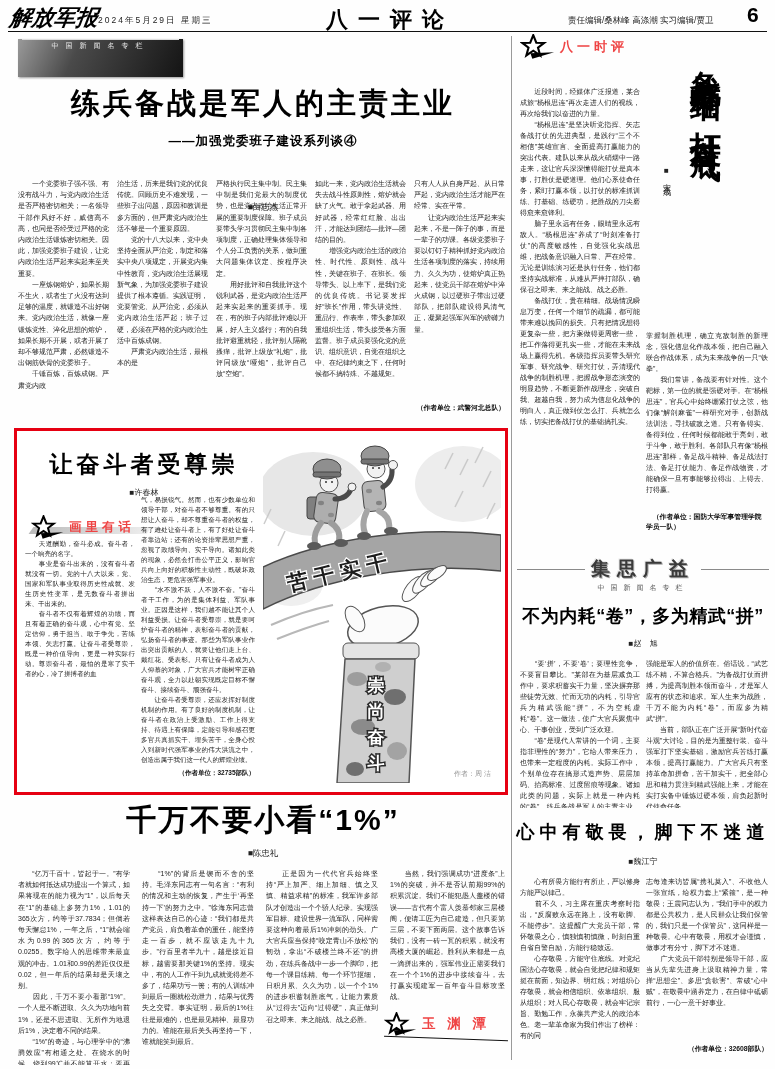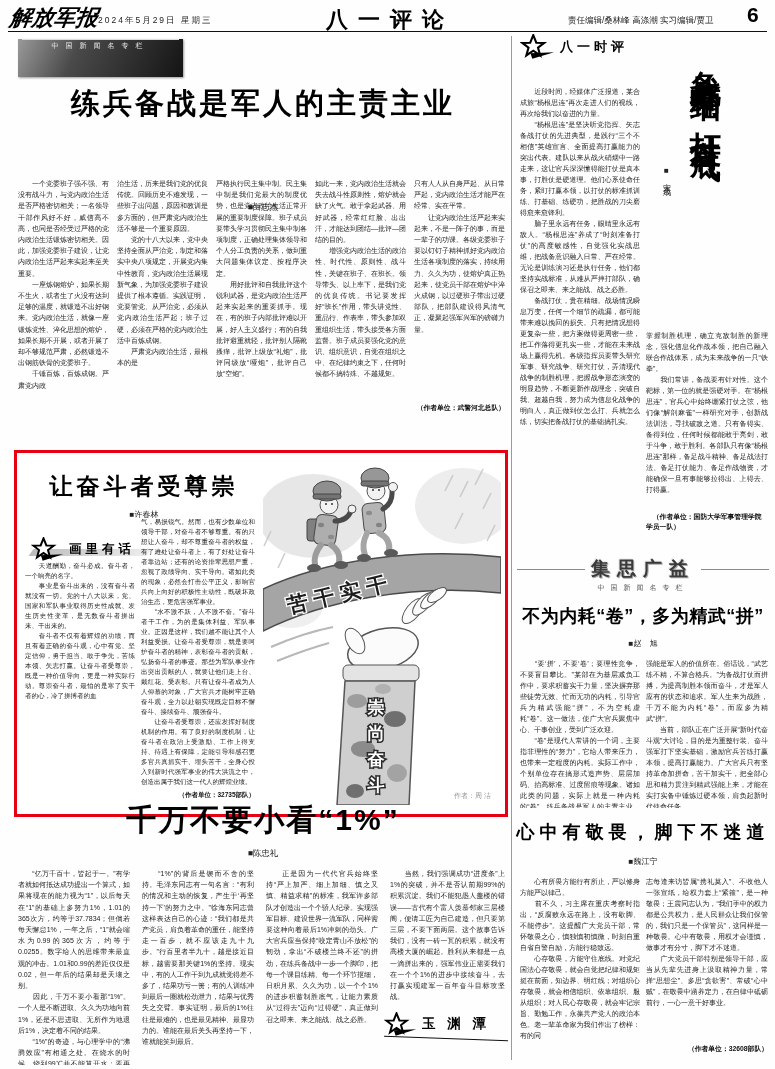--- a/index.html
+++ b/index.html
@@ -30,25 +30,25 @@
   .gw-badge { position:absolute; left:18px; top:39px; width:165px; height:38px;
               background:linear-gradient(115deg,#9a9a9a 0%,#4a4a4a 35%,#141414 100%);
               box-shadow:1px 1px 2px #999; }
   .gw-badge-title { text-align:center; font-size:18px; font-weight:bold; color:#fff;
                     letter-spacing:6px; line-height:24px; text-shadow:1px 1px 1px #000; }
   .gw-badge-sub { border-top:1px solid #ddd; margin:0 4px; text-align:center; font-size:7px;
                   color:#eee; letter-spacing:7px; line-height:12px; }
 
   
   .starz { display:flex; align-items:center; gap:4px; }
-  .starz .txt { font-weight:bold; font-size:13px; letter-spacing:4px; color:#000000; }
+  .starz .txt { font-weight:bold; font-size:13px; letter-spacing:4px; color:#ef4444; }
 
   
   .redbox { position:absolute; left:14px; top:428px; width:494px; height:367px;
-            border:3px solid #e60012; background:#fff;margin-top:22px; }
+            border:3px solid #e60012; background:#fff; }
   .rb-inner { position:relative; width:100%; height:100%; }
   .huali-shadow { position:absolute; left:14px; top:96px; width:118px; height:7px;
                   background:linear-gradient(90deg,#bbb,#eee); transform:skewX(-35deg); }
 
   
   .vtitle { position:absolute; left:684px; top:46px; height:400px; writing-mode:vertical-rl;
             font-size:31px; font-weight:bold; letter-spacing:5px; color:#000; }
   .vauthor { position:absolute; left:660px; top:166px; writing-mode:vertical-rl;
              font-size:8px; letter-spacing:2px; color:#222; }
 
@@ -75,20 +75,21 @@
   <div class="mast-section">八一评论</div>
   <div class="mast-editors">责任编辑/桑林峰 高涤潮 实习编辑/贾卫</div>
   <div class="mast-page">6</div>
   <div class="mast-rule"></div>
   <div class="v-divider"></div>
 
   <div class="gw-badge">
     <div class="gw-badge-sub">中国新闻名专栏</div>
   </div>
   <div class="headline" style="left:20px;top:84px;width:486px;font-size:29px;letter-spacing:3px;">练兵备战是军人的主责主业</div>
+  <div class="headline" style="left:20px;top:133px;width:486px;font-size:12.5px;letter-spacing:1px;">——加强党委班子建设系列谈④</div>
   <div class="byline" style="left:20px;top:158px;width:486px;margin-top:44px;">■白志杰</div>
 
   <div class="col" style="left:18px;top:178px;width:91px;height:240px;">　　一个党委班子强不强、有没有战斗力，与党内政治生活是否严格密切相关；一名领导干部作风好不好，威信高不高，也同是否经受过严格的党内政治生活锻炼密切相关。因此，加强党委班子建设，让党内政治生活严起来实起来至关重要。
 　　一座炼钢熔炉，如果长期不生火，或者生了火没有达到足够的温度，就锻造不出好钢来。党内政治生活，就像一座锻炼党性、淬化思想的熔炉，如果长期不开展，或者开展了却不够规范严肃，必然锻造不出钢筋铁骨的党委班子。
 　　千锤百炼，百炼成钢。严肃党内政</div>
   <div class="col" style="left:117px;top:178px;width:91px;height:240px;">治生活，历来是我们党的优良传统。回顾历史不难发现，一些班子出问题，原因和教训是多方面的，但严肃党内政治生活不够是一个重要原因。
 　　党的十八大以来，党中央坚持全面从严治党，制定和落实中央八项规定，开展党内集中性教育，党内政治生活展现新气象，为加强党委班子建设提供了根本遵循。实践证明，党要管党、从严治党，必须从党内政治生活严起；班子过硬，必须在严格的党内政治生活中百炼成钢。
 　　严肃党内政治生活，最根本的是</div>
   <div class="col" style="left:216px;top:178px;width:91px;height:240px;">严格执行民主集中制。民主集中制是我们党最大的制度优势，也是党内政治生活正常开展的重要制度保障。班子成员要带头学习贯彻民主集中制各项制度，正确处理集体领导和个人分工负责的关系，做到重大问题集体议定、按程序决定。
 　　用好批评和自我批评这个锐利武器，是党内政治生活严起来实起来的重要抓手。现在，有的班子内部批评难以开展，好人主义盛行；有的自我批评避重就轻，批评别人隔靴搔痒，批评上级放“礼炮”，批评同级放“哑炮”，批评自己放“空炮”。</div>

